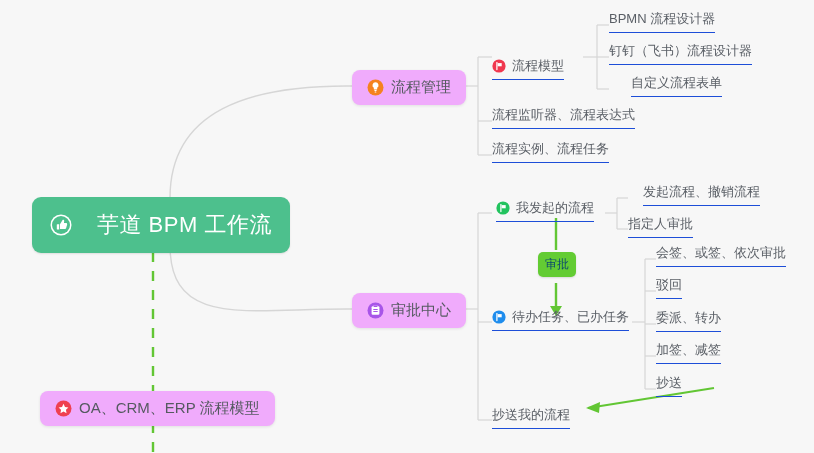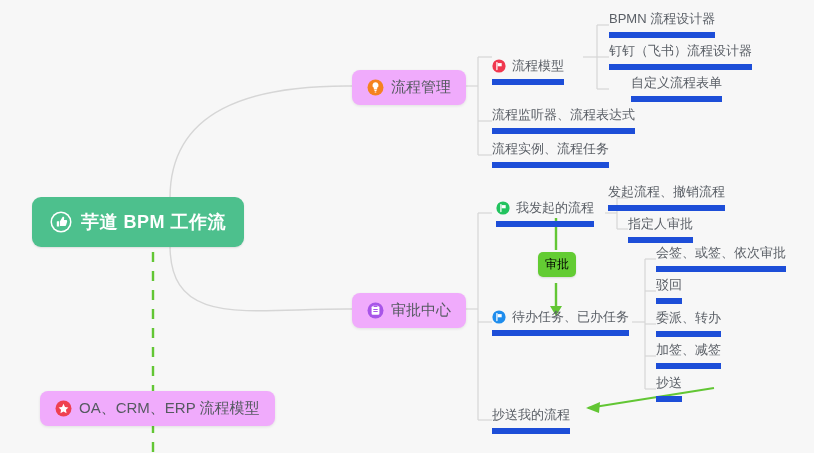--- a/index.html
+++ b/index.html
@@ -16,55 +16,55 @@
   
   .root-node{
     position:absolute;
     display:flex;align-items:center;gap:9px;
     background:#4dc08d;
     border-radius:9px;
     padding:13px 18px;
     box-shadow:0 1px 2px rgba(0,0,0,.10);
   }
   .root-label{
-    color:#ffffff;font-size:18px;font-weight:bold;white-space:nowrap;letter-spacing:.5px;
+    color:#ffffff;font-size:22px;font-weight:normal;white-space:nowrap;letter-spacing:.5px;margin-left:16px;
   }
 
   
   .card-node{
     position:absolute;
     display:flex;align-items:center;gap:7px;
     background:#f0abfc;
     border-radius:8px;
     padding:8px 15px;
     box-shadow:0 1px 3px rgba(0,0,0,.09);
   }
   .card-label{color:#555a60;font-size:15px;white-space:nowrap;}
 
   
   .leaf{
     position:absolute;
     display:flex;align-items:center;gap:6px;
     white-space:nowrap;
     padding-bottom:4px;
-    border-bottom:6px solid #1d4ed8;
+    border-bottom:1px solid #1d4ed8;
   }
   .leaf-label{color:#5a5f66;font-size:13px;white-space:nowrap;}
 
   
   .ic{display:inline-block;flex:0 0 auto;line-height:0;}
   .ic svg{display:block;}
 
   
   .chip{
     position:absolute;
     background:#63cc33;
     border-radius:5px;
     padding:4px 7px;
-    color:#000000;font-size:12px;
+    color:#0c4a6e;font-size:12px;
     white-space:nowrap;
     box-shadow:0 1px 2px rgba(0,0,0,.12);
   }
 </style>
 </head>
 <body>
 
 <div id="canvas">
 
   <svg class="links" viewBox="0 0 814 453">
@@ -188,21 +188,21 @@
     <span class="ic">
       <svg width="14" height="14" viewBox="0 0 14 14">
         <circle cx="7" cy="7" r="6.6" fill="#22c35e"></circle>
         <path d="M4.9 3.6v7" stroke="#ffffff" stroke-width="1.25" stroke-linecap="round"></path>
         <path d="M5.6 4.1h4.1v3.2H5.6z" fill="#ffffff"></path>
       </svg>
     </span>
     <span class="leaf-label">我发起的流程</span>
   </div>
 
-  <div class="leaf" style="left:608px; top:183px;">
+  <div class="leaf" style="left:643px; top:183px;">
     <span class="leaf-label">发起流程、撤销流程</span>
   </div>
 
   <div class="leaf" style="left:628px; top:215px;">
     <span class="leaf-label">指定人审批</span>
   </div>
 
   <div class="chip" style="left:538px; top:252px;">审批</div>
 
   <div class="leaf" style="left:492px; top:308px;">

